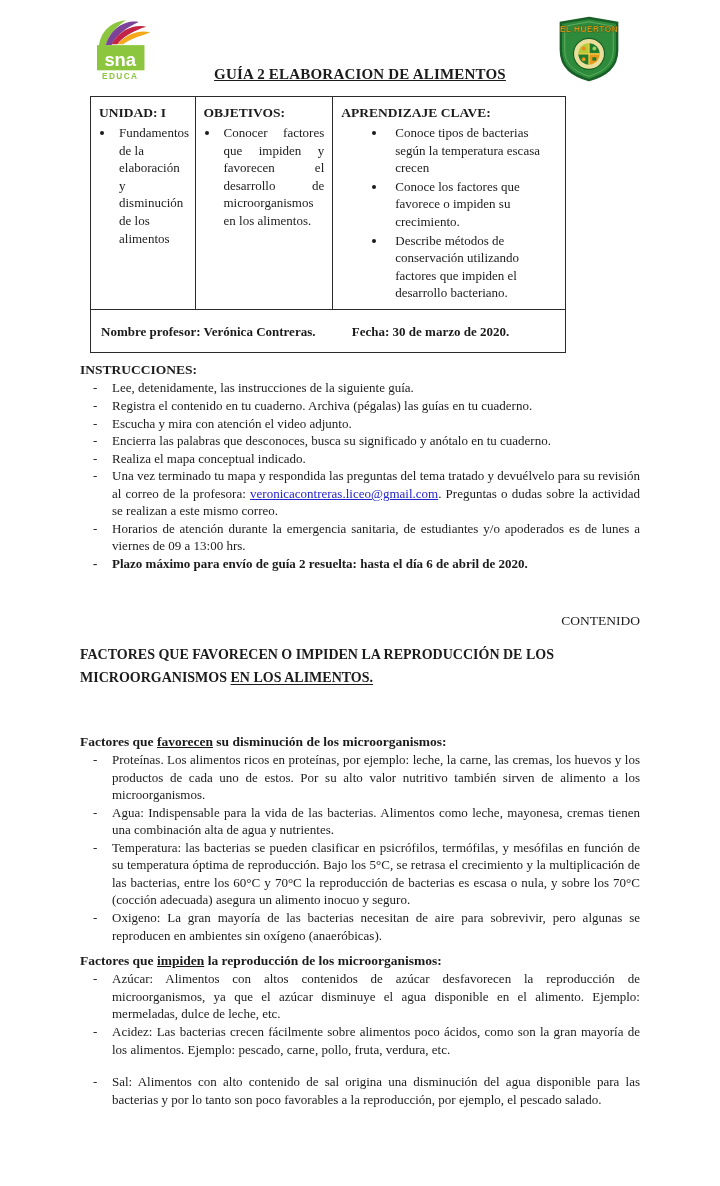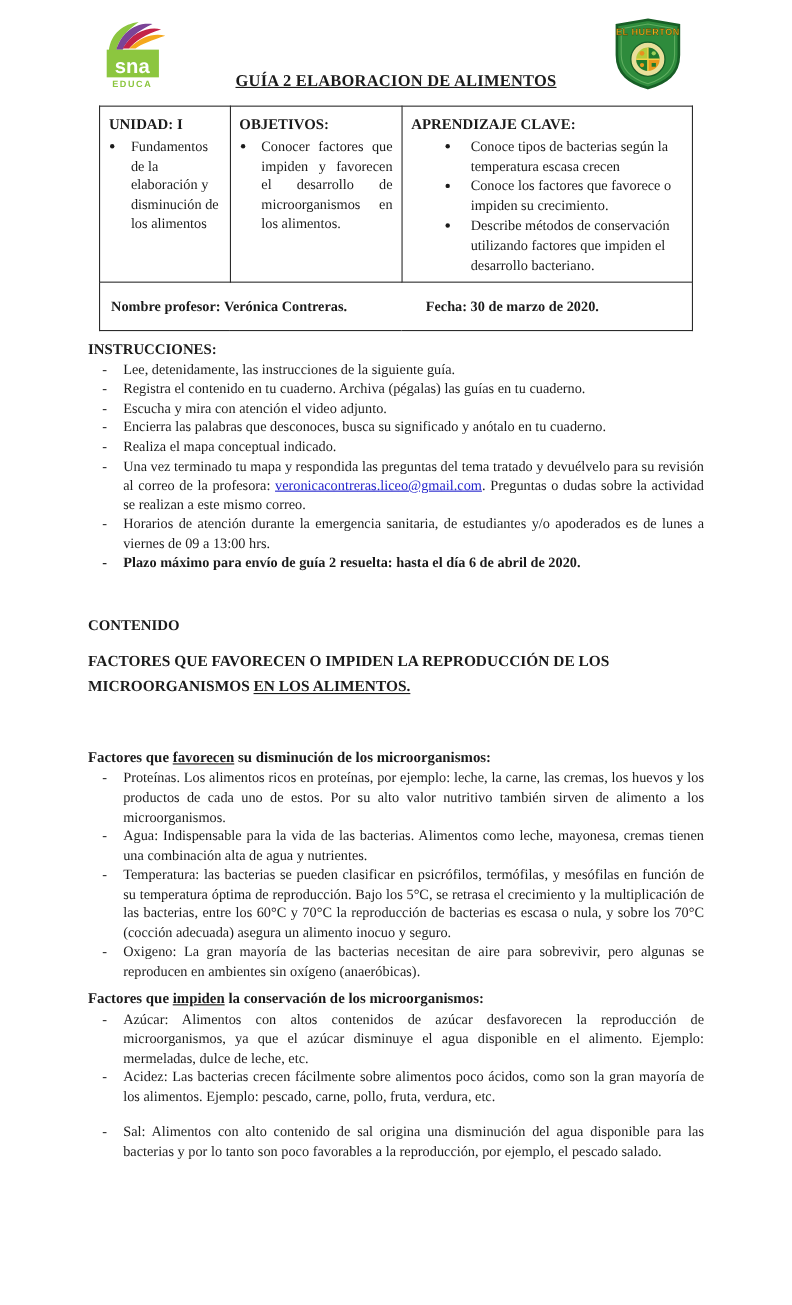--- a/index.html
+++ b/index.html
@@ -27,21 +27,21 @@
   .header{position:relative;height:96px;padding-top:18px;}
   .logo-left{position:absolute;left:14px;top:18px;width:68px;height:62px;}
   .logo-right{position:absolute;right:18px;top:16px;width:66px;height:66px;}
   .doc-title{
     position:absolute;left:50%;transform:translateX(-50%);bottom:12px;
     font-weight:bold;font-size:15px;white-space:nowrap;
     text-decoration:underline;letter-spacing:.2px;
   }
 
   
-  table.info{border-collapse:collapse;width:540px;margin-left:10px;table-layout:fixed;}
+  table.info{border-collapse:collapse;width:476px;margin-left:10px;table-layout:fixed;}
   table.info td{border:1.6px solid #2b2b2b;vertical-align:top;padding:7px 8px 6px 8px;}
   td.c-unidad{width:22%;}
   td.c-objetivos{width:29%;}
   td.c-aprendizaje{width:49%;}
   .cell-head{font-weight:bold;font-size:13.5px;}
   .cell-list{list-style:disc;margin-top:2px;padding-left:16px;}
   .cell-list li{padding-left:4px;margin-bottom:1px;}
   td.c-objetivos .cell-list li{text-align:justify;}
   td.c-aprendizaje .cell-list{padding-left:46px;}
   td.c-aprendizaje .cell-list li{padding-left:8px;}
@@ -50,21 +50,21 @@
 
   
   .section-heading{font-weight:bold;margin-top:8px;font-size:13.5px;}
   .ditem{position:relative;padding-left:32px;}
   .ditem::before{content:"-";position:absolute;left:13px;top:0;}
   .ditem.justify{text-align:justify;}
   .ditem.bold{font-weight:bold;}
   .gap-after{margin-bottom:15px;}
   a.email{color:var(--link-blue);text-decoration:underline;cursor:pointer;}
 
-  .center-head{text-align:left;font-weight:bold;margin-top:40px;font-size:13.5px;}
+  .center-head{text-align:right;font-weight:normal;margin-top:40px;font-size:13.5px;}
   .content-title{
     font-weight:bold;font-size:14px;line-height:1.65;
     margin-top:12px;
   }
   .content-title u{text-underline-offset:2px;}
   .favor-section{margin-top:44px;}
   .inline-u{text-decoration:underline;}
 
   svg text{font-family:"Liberation Sans","DejaVu Sans",sans-serif;}
 </style>
@@ -160,19 +160,19 @@
 
   <div class="favor-section">
     <div class="section-heading"><span>Factores que </span><span class="inline-u">favorecen</span><span> su disminución de los microorganismos:</span></div>
     <div class="ditem justify">Proteínas. Los alimentos ricos en proteínas, por ejemplo: leche, la carne, las cremas, los huevos y los productos de cada uno de estos. Por su alto valor nutritivo también sirven de alimento a los microorganismos.</div>
     <div class="ditem justify">Agua: Indispensable para la vida de las bacterias. Alimentos como leche, mayonesa, cremas tienen una combinación alta de agua y nutrientes.</div>
     <div class="ditem justify">Temperatura: las bacterias se pueden clasificar en psicrófilos, termófilas, y mesófilas en función de su temperatura óptima de reproducción. Bajo los 5°C, se retrasa el crecimiento y la multiplicación de las bacterias, entre los 60°C y 70°C la reproducción de bacterias es escasa o nula, y sobre los 70°C (cocción adecuada) asegura un alimento inocuo y seguro.</div>
     <div class="ditem justify">Oxigeno: La gran mayoría de las bacterias necesitan de aire para sobrevivir, pero algunas se reproducen en ambientes sin oxígeno (anaeróbicas).</div>
   </div>
 
   <div>
-    <div class="section-heading"><span>Factores que </span><span class="inline-u">impiden</span><span> la conservación de los microorganismos:</span></div>
+    <div class="section-heading"><span>Factores que </span><span class="inline-u">impiden</span><span> la reproducción de los microorganismos:</span></div>
     <div class="ditem justify">Azúcar: Alimentos con altos contenidos de azúcar desfavorecen la reproducción de microorganismos, ya que el azúcar disminuye el agua disponible en el alimento. Ejemplo: mermeladas, dulce de leche, etc.</div>
     <div class="ditem justify gap-after">Acidez: Las bacterias crecen fácilmente sobre alimentos poco ácidos, como son la gran mayoría de los alimentos. Ejemplo: pescado, carne, pollo, fruta, verdura, etc.</div>
     <div class="ditem justify">Sal: Alimentos con alto contenido de sal origina una disminución del agua disponible para las bacterias y por lo tanto son poco favorables a la reproducción, por ejemplo, el pescado salado.</div>
   </div>
 
 </div>
 
 </body></html>

